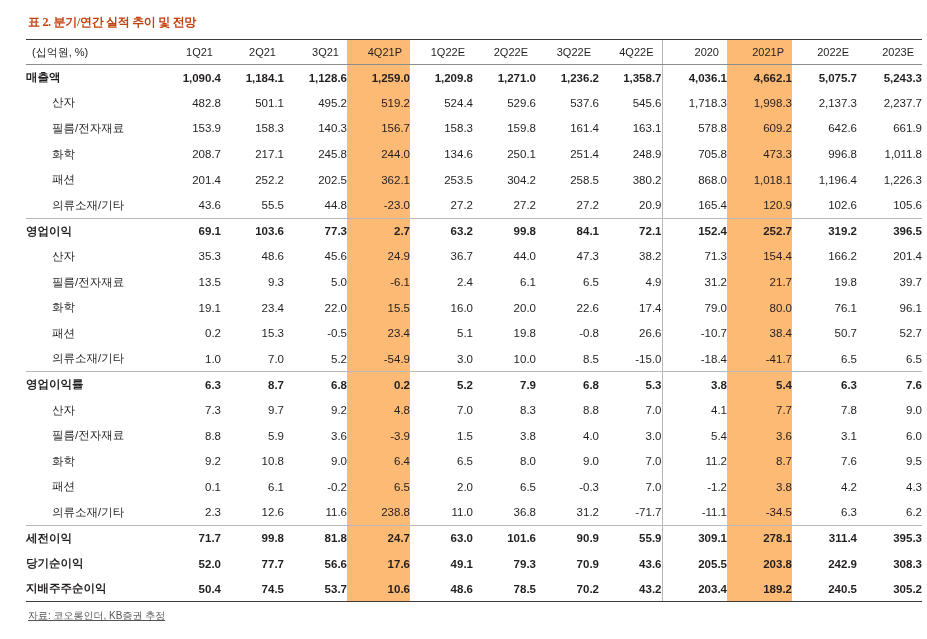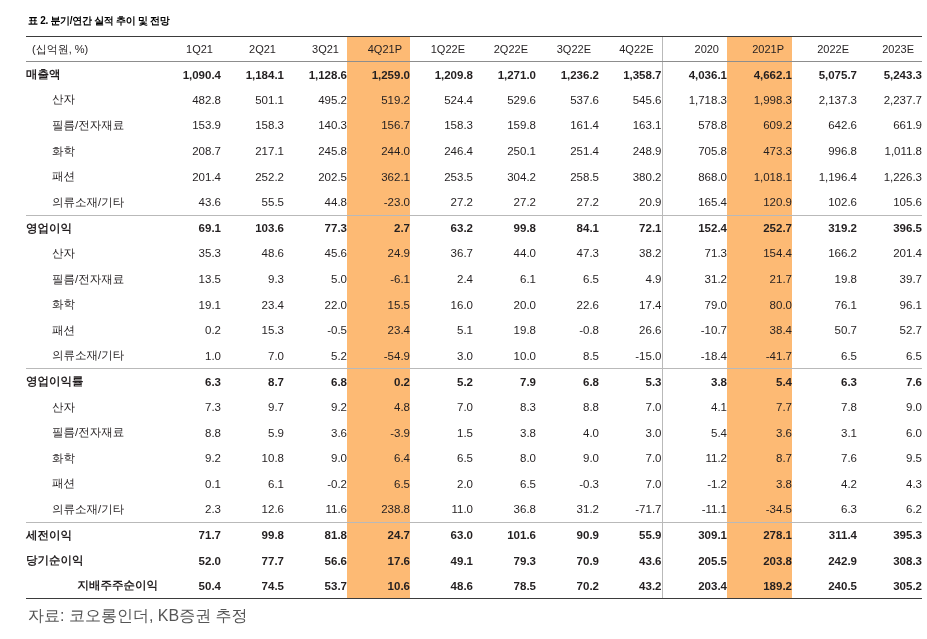--- a/index.html
+++ b/index.html
@@ -15,25 +15,26 @@
     -webkit-font-smoothing: antialiased;
   }
   .page {
     position: relative;
     width: 927px;
     height: 639px;
     box-sizing: border-box;
     padding: 14px 26px 0 26px;
   }
   .title {
-    font-size: 10px;
+    font-size: 12px;
     font-weight: bold;
-    color: #000000;
+    color: #c2410c;
     letter-spacing: -0.3px;
     margin: 0 0 8px 2px;
+    font-family: Liberation Serif, serif;
   }
   table.fin {
     width: 875px;
     border-collapse: collapse;
     table-layout: fixed;
     font-size: 11.5px;
   }
   table.fin col.lbl { width: 132px; }
   table.fin col.q    { width: 63px; }
   table.fin col.y    { width: 65px; }
@@ -70,33 +71,34 @@
   }
   .label.lv2 {
     padding-left: 26px;
   }
   .bold .cell { font-weight: bold; }
 
   
   .top-rule   td, .top-rule th { border-top: 1.6px solid #3b3b3b; }
   .hdr-rule   th { border-bottom: 1px solid #8d8d8d; }
   .sec-rule   td { border-top: 1px solid #b9b9b9; }
-  .bot-rule   td { border-bottom: 1.6px solid #3b3b3b; text-align: right; }
+  .bot-rule   td { border-bottom: 1.6px solid #3b3b3b; }
 
   
   .vsep { border-left: 1px solid #b9b9b9; margin-top: 40px; }
 
   
   .shade { background: #fdba74; }
 
   .source {
     margin-top: 7px;
     margin-left: 2px;
-    font-size: 16px;
+    font-size: 10px;
     color: #555;
+    text-decoration: underline;
   }
 </style>
 </head>
 <body>
 
 <div class="page">
 
   <div class="title">표 2. 분기/연간 실적 추이 및 전망</div>
 
   <table class="fin">
@@ -178,21 +180,21 @@
         <td class="cell shade">609.2</td>
         <td class="cell">642.6</td>
         <td class="cell">661.9</td>
       </tr>
       <tr class="rowh">
         <td class="label lv2">화학</td>
         <td class="cell">208.7</td>
         <td class="cell">217.1</td>
         <td class="cell">245.8</td>
         <td class="cell shade">244.0</td>
-        <td class="cell">246.4</td>
+        <td class="cell">134.6</td>
         <td class="cell">250.1</td>
         <td class="cell">251.4</td>
         <td class="cell">248.9</td>
         <td class="cell vsep">705.8</td>
         <td class="cell shade">473.3</td>
         <td class="cell">996.8</td>
         <td class="cell">1,011.8</td>
       </tr>
       <tr class="rowh">
         <td class="label lv2">패션</td>

